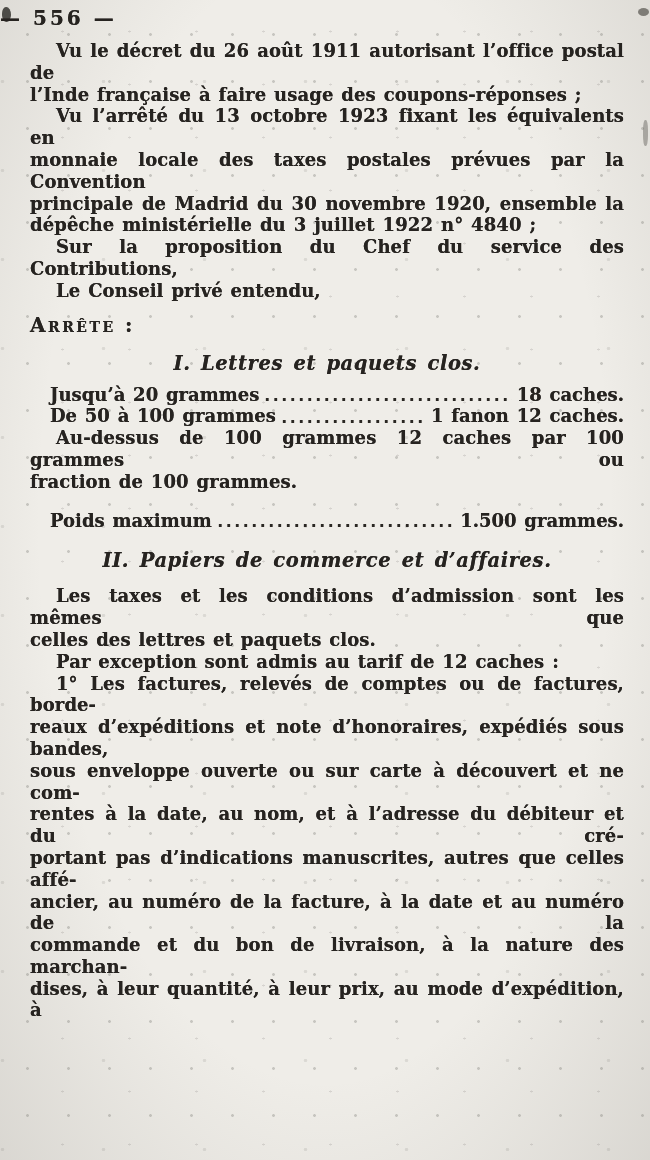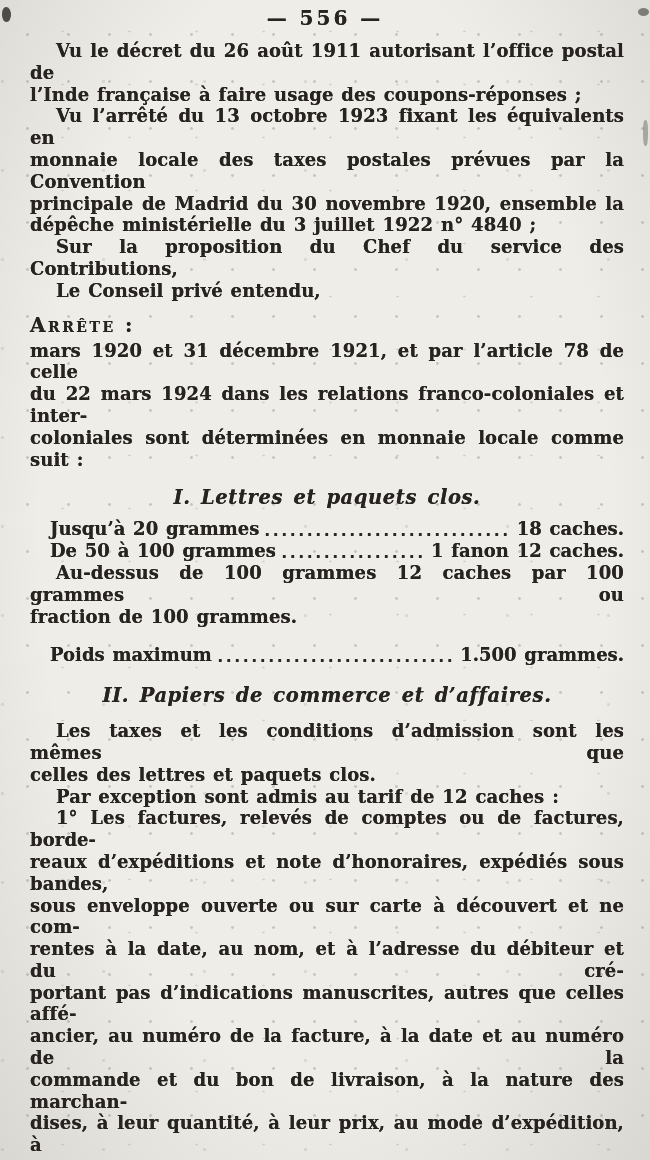--- a/index.html
+++ b/index.html
@@ -32,21 +32,21 @@
     content: "";
     position: absolute; inset: 0;
     background: radial-gradient(ellipse at 50% 45%, rgba(0,0,0,0) 62%, rgba(120,116,108,0.18) 100%);
     pointer-events: none;
   }
   .smudge-a { position: absolute; left: 2px; top: 7px; width: 9px; height: 15px; background: #1d1b18; border-radius: 45% 55% 50% 50%; opacity: .8; }
   .smudge-b { position: absolute; right: 1px; top: 8px; width: 11px; height: 8px; background: #23201c; border-radius: 50%; opacity: .55; }
   .smudge-c { position: absolute; right: 2px; top: 120px; width: 5px; height: 26px; background: #35312c; border-radius: 40%; opacity: .35; }
 
   .pageno {
-    text-align: center;
+    text-align: left;
     font-size: 20px;
     letter-spacing: 3px;
     padding-top: 6px;
     margin-bottom: 10px;
     position: relative; z-index: 1;
   }
   .text-block {
     position: relative; z-index: 1;
     padding: 0 26px 0 30px;
   }
@@ -130,25 +130,20 @@
         <div class="line indent noj">Sur la proposition du Chef du service des Contributions,</div>
       </div>
 
     <div class="para">
         <div class="line indent noj">Le Conseil privé entendu,</div>
       </div>
 
     <div class="arrete">Arrête :</div>
 
     <div class="para">
-      <div>
-          <div class="line">mars 1920 et 31 décembre 1921, et par l’article 78 de celle</div>
-          <div class="line">du 22 mars 1924 dans les relations franco-coloniales et inter-</div>
-          <div class="line noj">coloniales sont déterminées en monnaie locale comme suit :</div>
-        </div>
     </div>
 
     <div class="sheading sh1">I. Lettres et paquets clos.</div>
 
     <div class="trow tindent">
       <span class="tlabel">Jusqu’à 20 grammes</span>
       <span class="tdots"></span>
       <span class="tvalue">18 caches.</span>
     </div>
     <div class="trow tindent">

